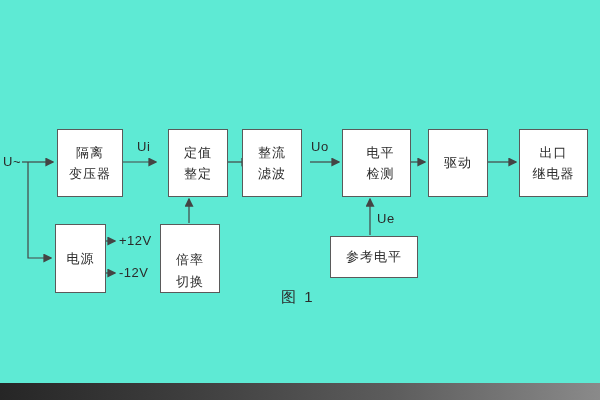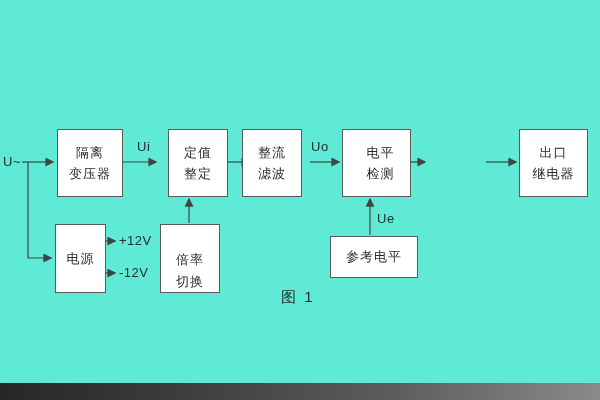--- a/index.html
+++ b/index.html
@@ -57,20 +57,23 @@
   <div class="block" style="left:242px;top:129px;width:58px;height:66px;">
     <span>整流</span>
     <span>滤波</span>
   </div>
 
   <div class="block" style="left:342px;top:129px;width:59px;height:66px;padding-left:8px;">
     <span>电平</span>
     <span>检测</span>
   </div>
 
+  <div class="block" style="left:428px;top:129px;width:58px;height:66px;">
+    <span>驱动</span>
+  </div>
 
   <div class="block" style="left:519px;top:129px;width:67px;height:66px;text-align:center;">
     <span>出口</span>
     <span>继电器</span>
   </div>
 
   <div class="block" style="left:55px;top:224px;width:49px;height:67px;">
     <span>电源</span>
   </div>
 

